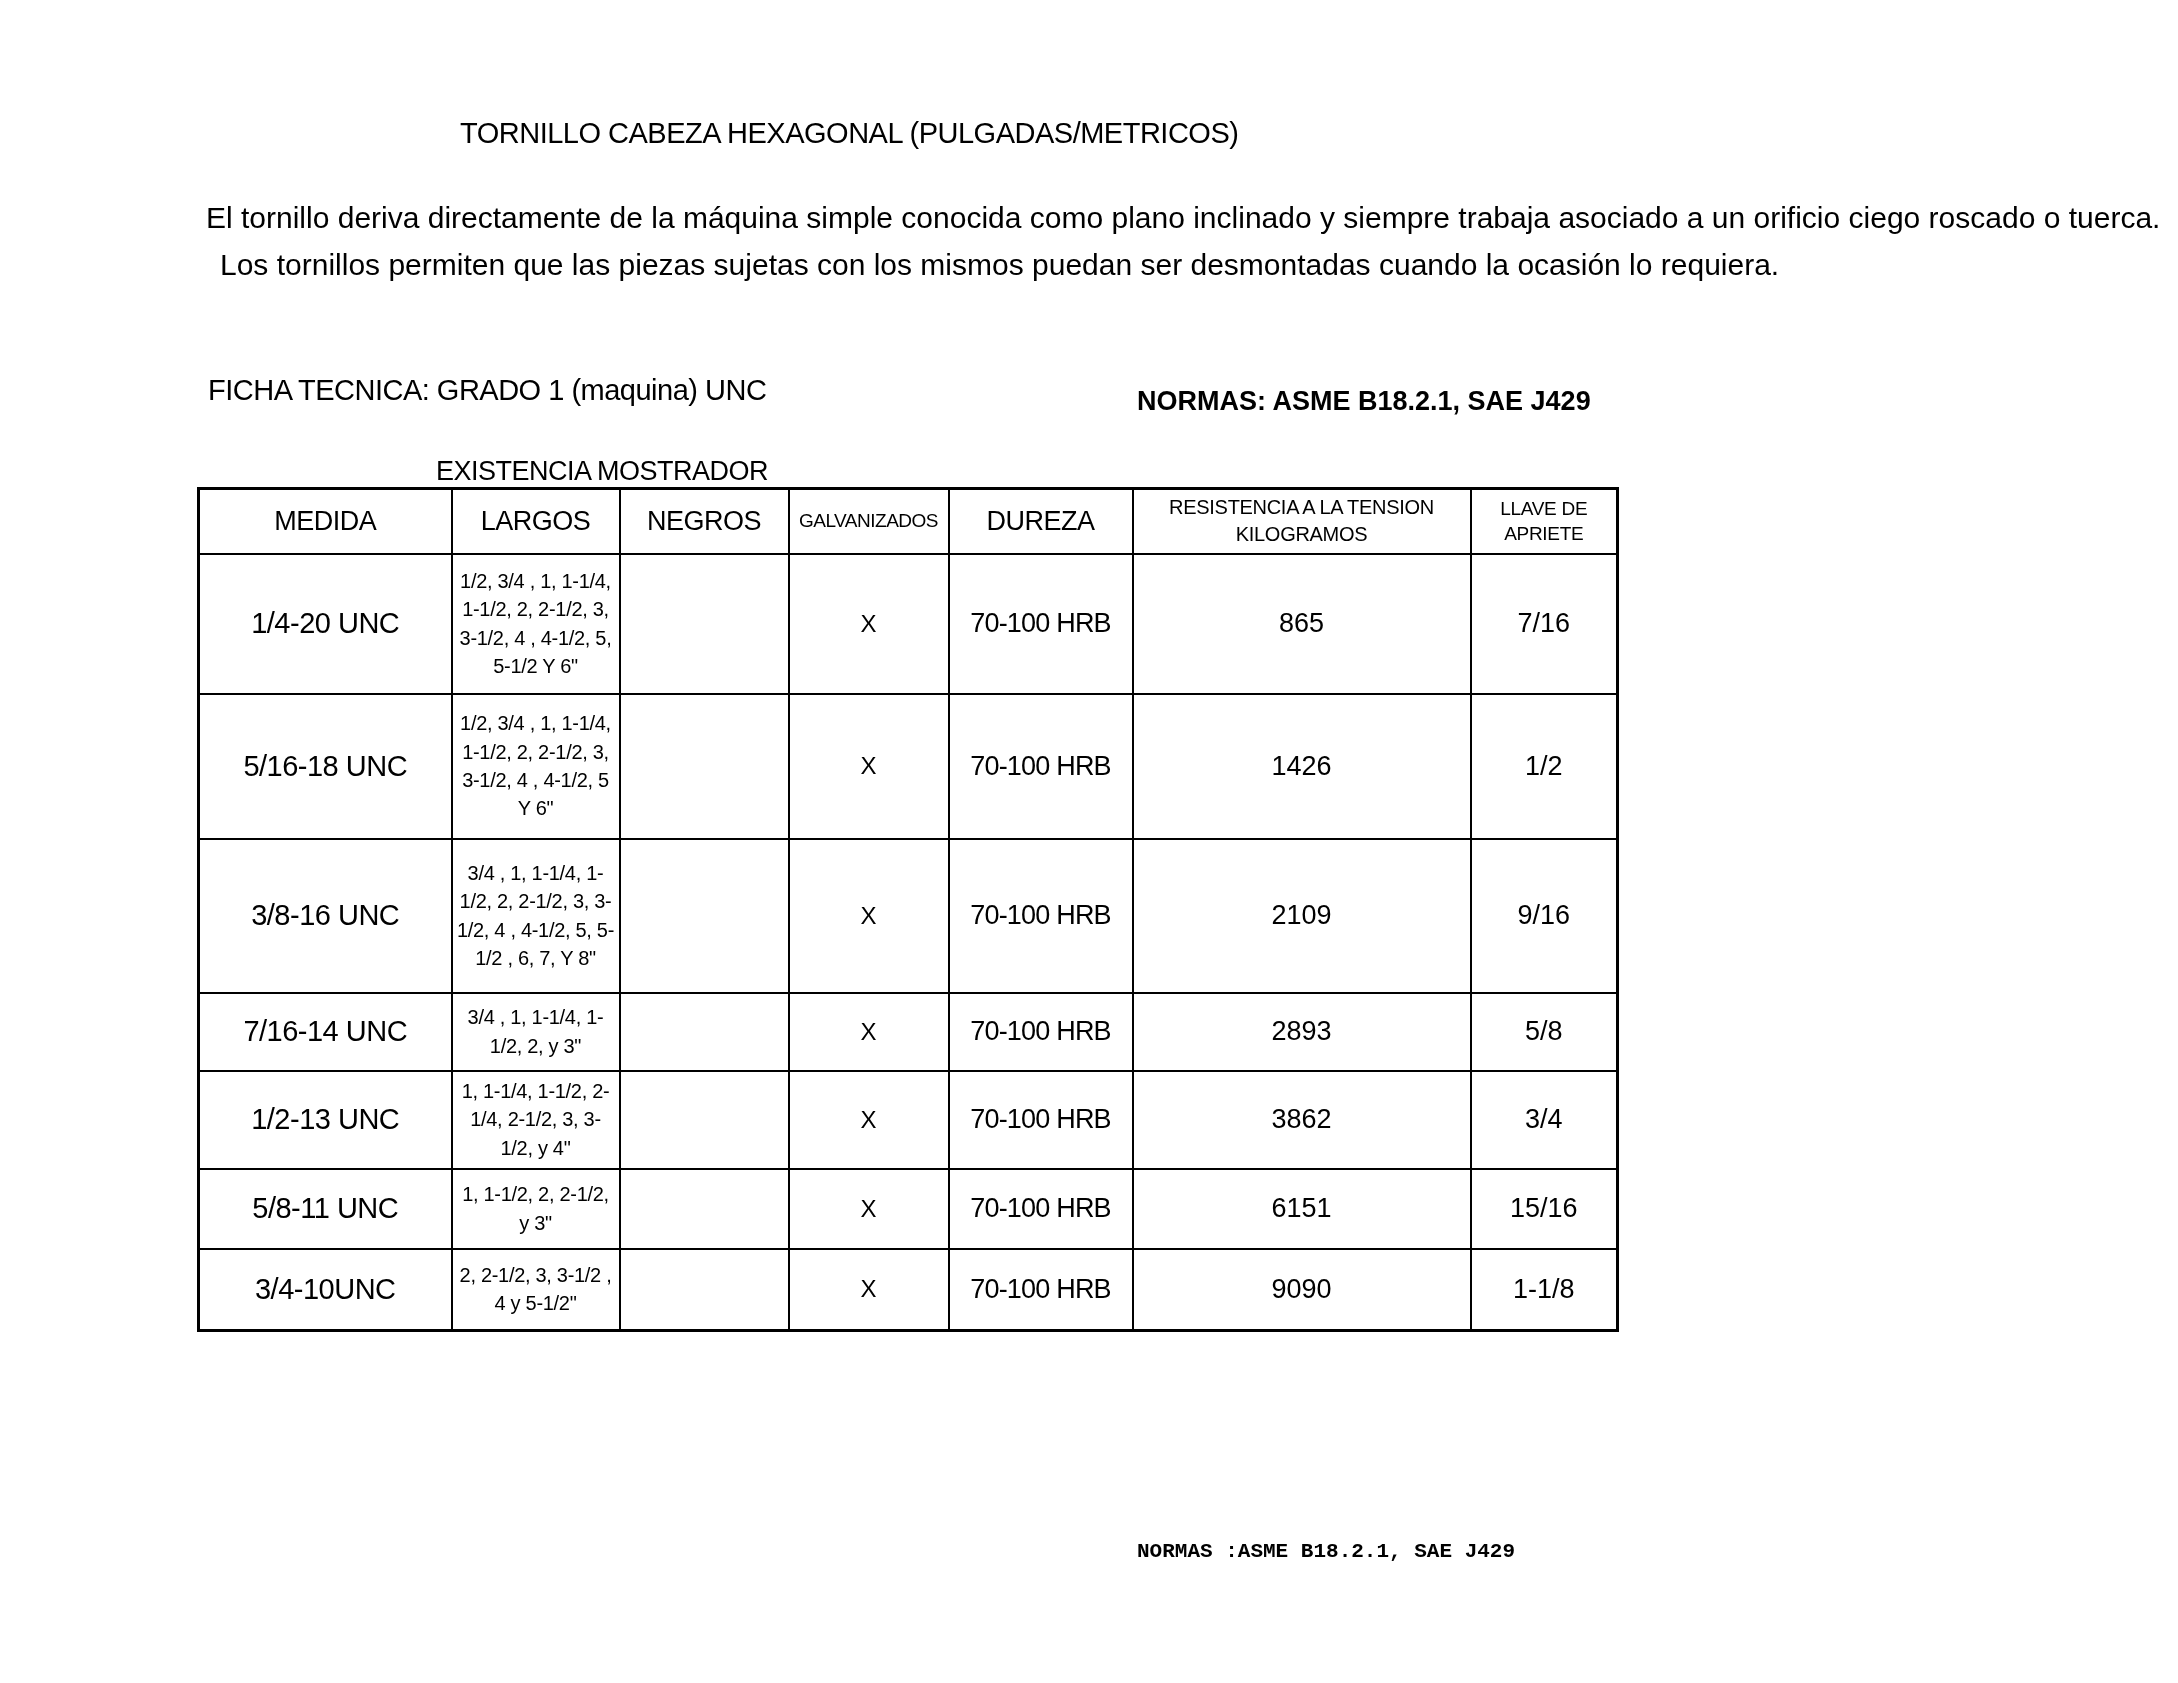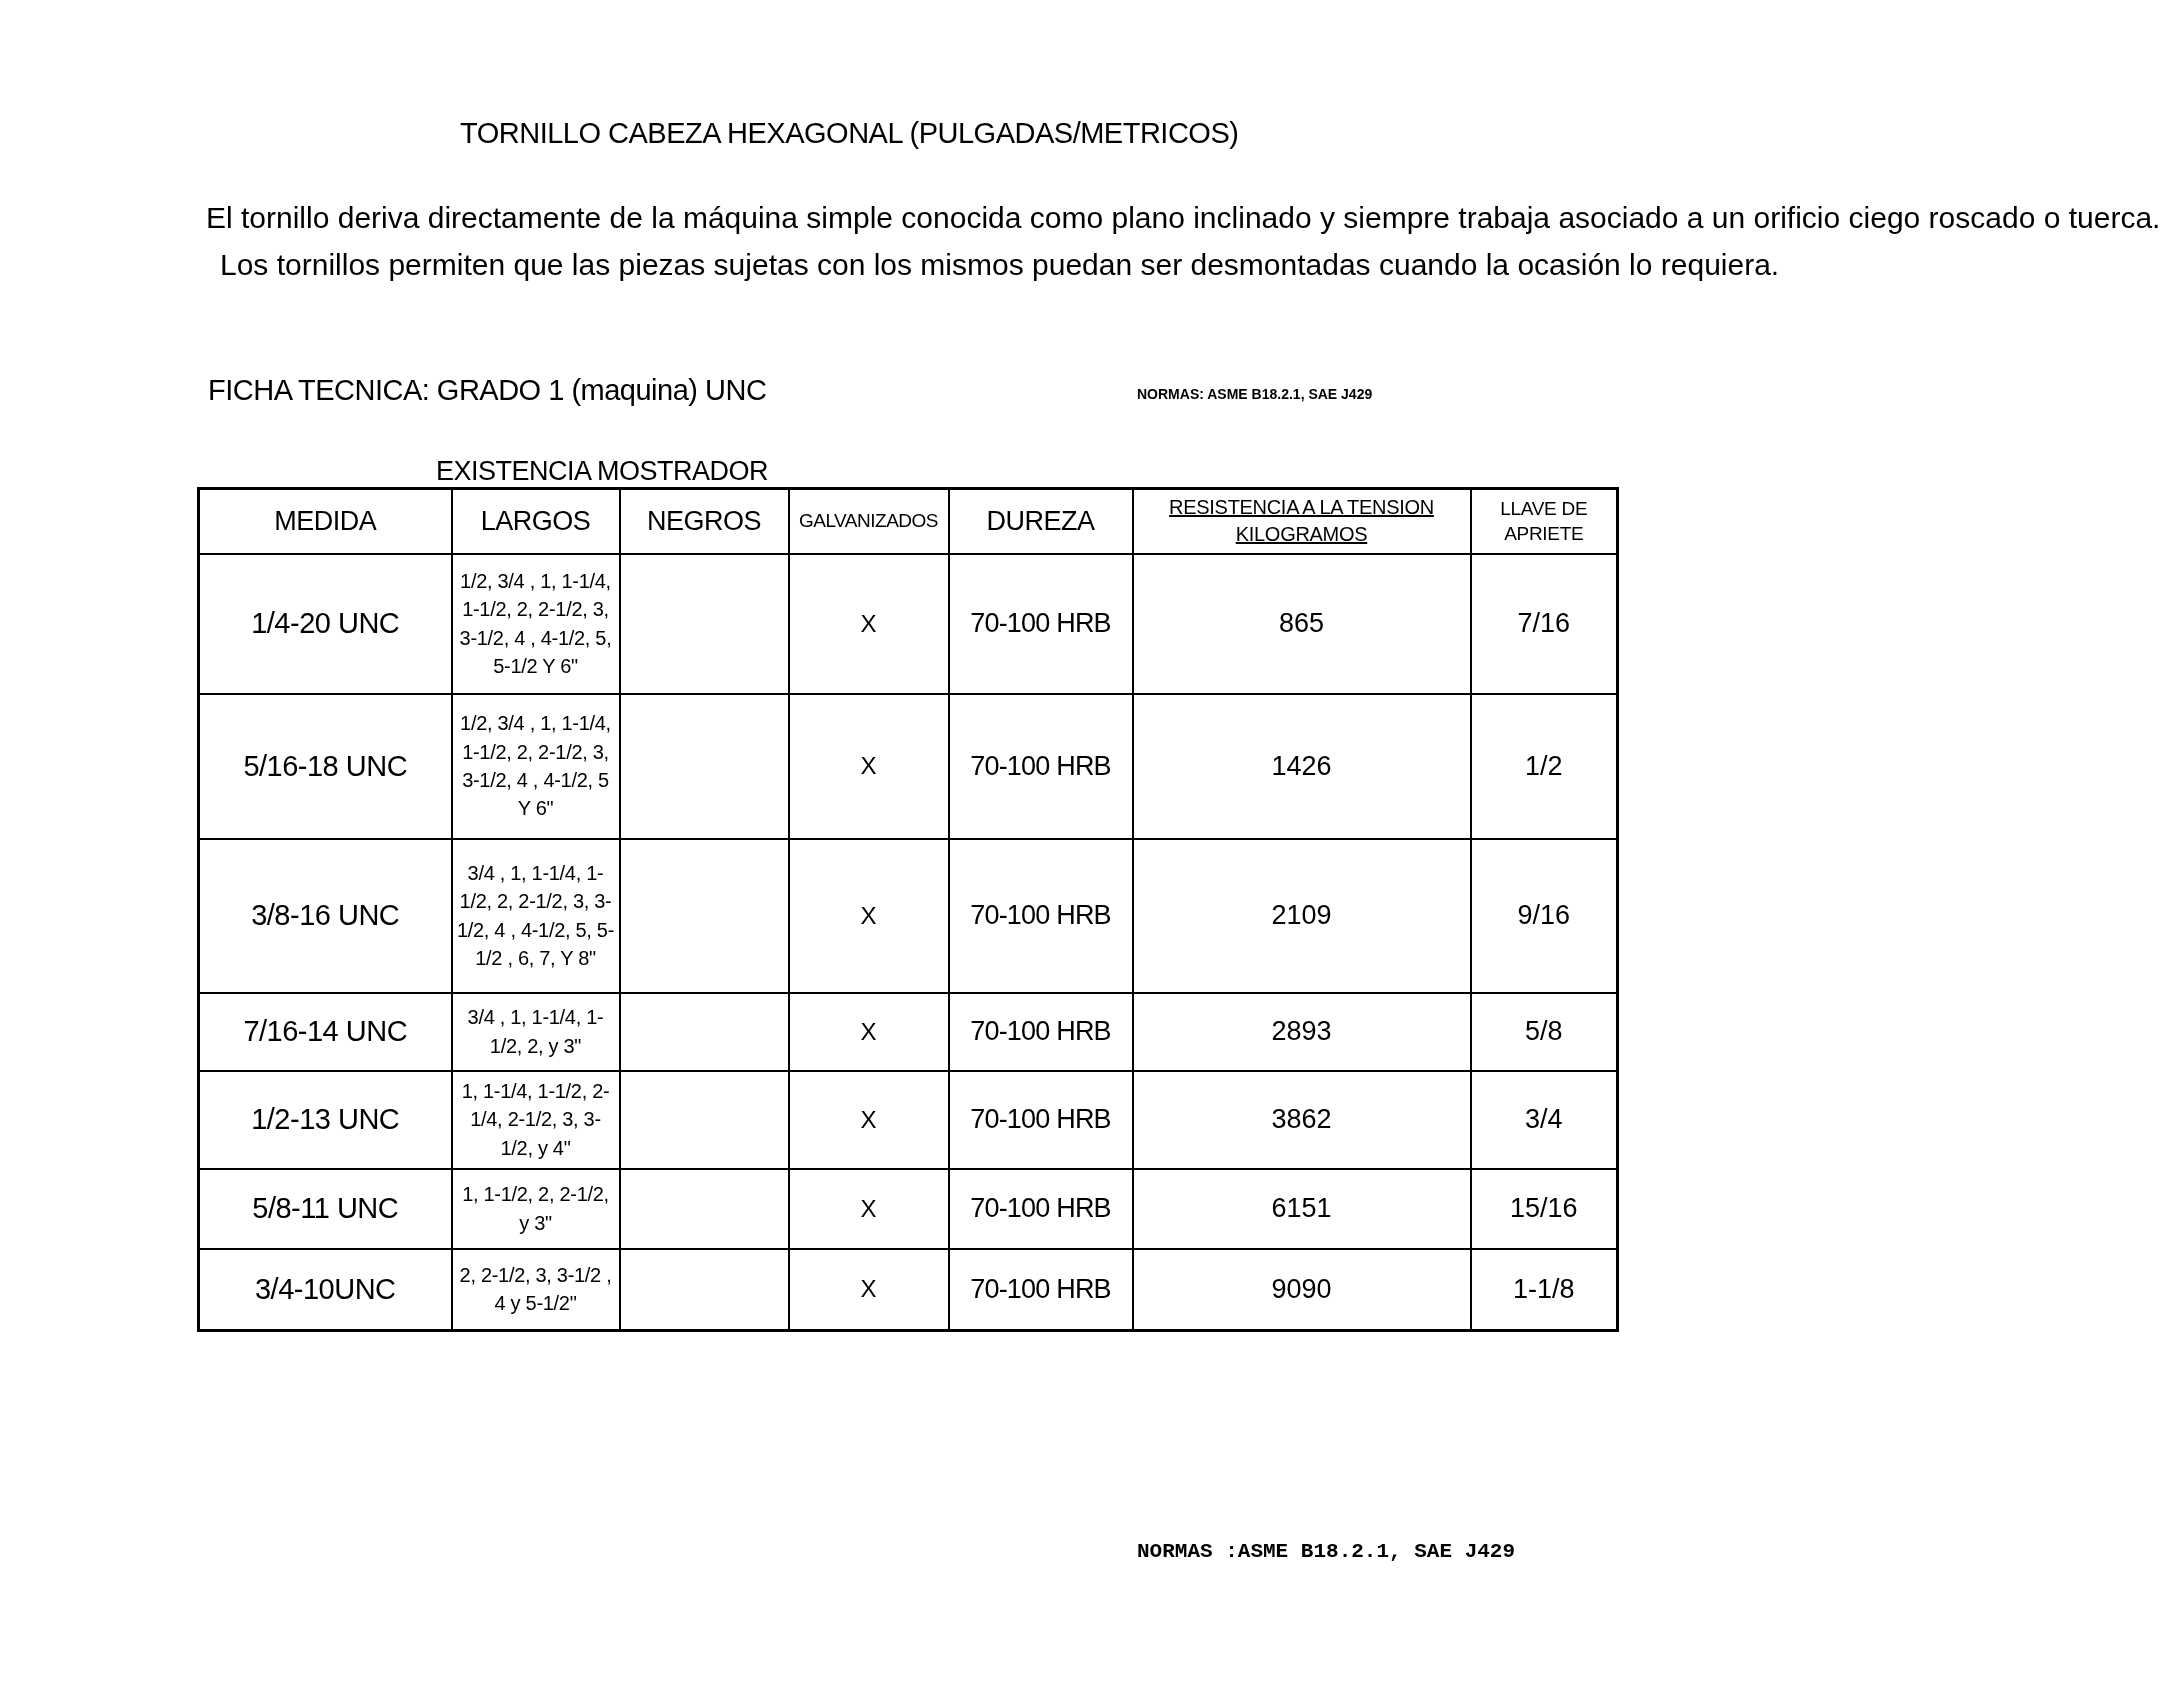--- a/index.html
+++ b/index.html
@@ -38,21 +38,21 @@
   .ficha-label {
     left: 208px;
     top: 374px;
     font-size: 29px;
     letter-spacing: -0.5px;
     white-space: nowrap;
   }
   .normas-top {
     left: 1137px;
     top: 386px;
-    font-size: 14px;
+    font-size: 27px;
     font-weight: bold;
     white-space: nowrap;
   }
   .table-caption {
     left: 436px;
     top: 456px;
     font-size: 27px;
     letter-spacing: -0.5px;
     white-space: nowrap;
   }
@@ -95,21 +95,21 @@
   tr.r0 { height: 140px; }
   tr.r1 { height: 145px; }
   tr.r2 { height: 154px; }
   tr.r3 { height: 78px; }
   tr.r4 { height: 98px; }
   tr.r5 { height: 80px; }
   tr.r6 { height: 82px; }
 
   th.h-big   { font-size: 27px; letter-spacing: -0.5px; }
   th.h-galv  { font-size: 19px; letter-spacing: -0.5px; }
-  th.h-resist{ font-size: 20px; line-height: 1.35; letter-spacing: -0.3px; text-decoration: underline; }
+  th.h-resist{ font-size: 20px; line-height: 1.35; letter-spacing: -0.3px; }
   th.h-llave { font-size: 19px; line-height: 1.35; letter-spacing: -0.3px; border-radius: 15px; }
 
   td.c-medida { font-size: 29px; letter-spacing: -0.5px; }
   td.c-largos { font-size: 20px; line-height: 1.42; padding: 4px 9px; letter-spacing: -0.3px; }
   td.c-galv   { font-size: 24px; }
   td.c-dureza { font-size: 27px; letter-spacing: -0.8px; }
   td.c-resist { font-size: 27px; }
   td.c-llave  { font-size: 27px; }
 </style>
 </head>

